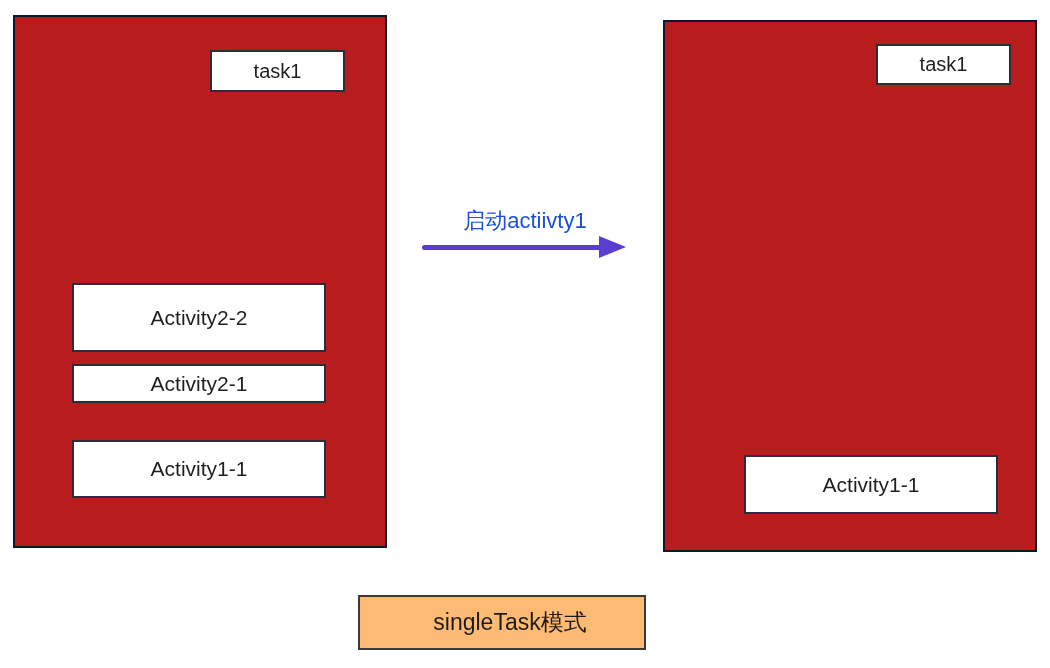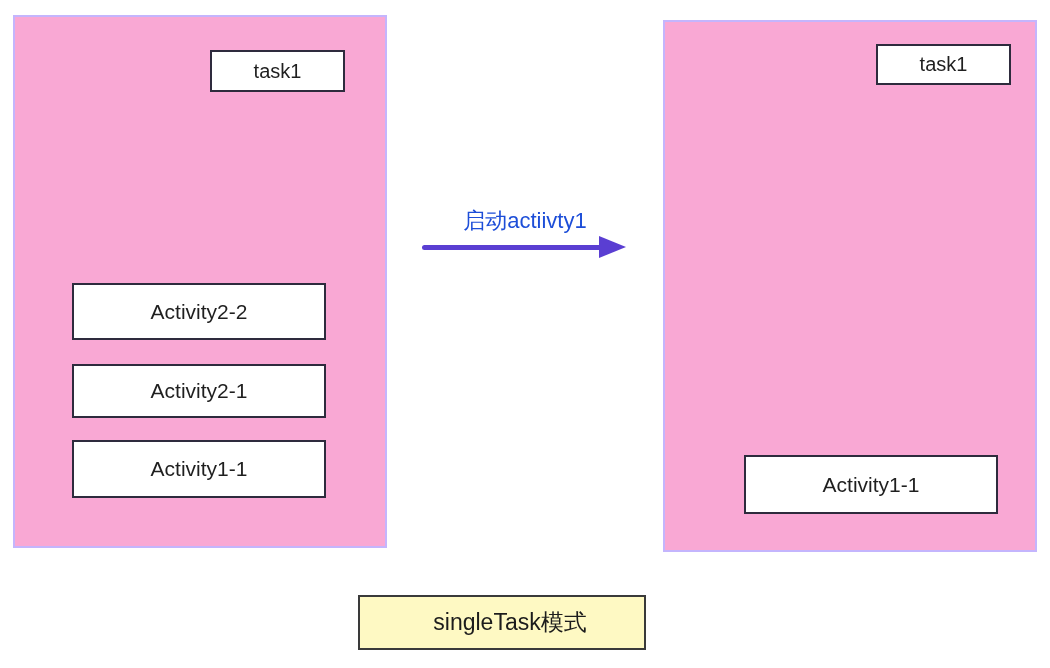--- a/index.html
+++ b/index.html
@@ -10,42 +10,42 @@
   }
   .stage {
     position: relative;
     width: 1050px;
     height: 668px;
     background: #ffffff;
     overflow: hidden;
   }
   .task-box {
     position: absolute;
-    background: #f9a8d4;
-    border: 2px solid #c4b5fd;
+    background: #b91c1c;
+    border: 2px solid #0f172a;
     box-sizing: border-box;
   }
   .task-box.left  { left: 13px;  top: 15px; width: 374px; height: 533px; }
   .task-box.right { left: 663px; top: 20px; width: 374px; height: 532px; }
   .white-card {
     position: absolute;
     background: #ffffff;
     border: 2px solid #2e2b3d;
     box-sizing: border-box;
     display: flex;
     align-items: center;
     justify-content: center;
     color: #1f1f1f;
     font-size: 21px;
   }
   .task-label-card { font-size: 20px; }
   .left-task-label  { left: 195px; top: 33px;  width: 135px; height: 42px; }
   .right-task-label { left: 211px; top: 22px;  width: 135px; height: 41px; }
-  .activity-1 { left: 57px; top: 266px; width: 254px; height: 57px; }
-  .activity-2 { left: 57px; top: 347px; width: 254px; height: 54px; }
+  .activity-1 { left: 57px; top: 266px; width: 254px; height: 69px; }
+  .activity-2 { left: 57px; top: 347px; width: 254px; height: 39px; }
   .activity-3 { left: 57px; top: 423px; width: 254px; height: 58px; }
   .right-activity-1 { left: 79px; top: 433px; width: 254px; height: 59px; }
   .arrow-label {
     position: absolute;
     left: 420px;
     top: 206px;
     width: 210px;
     text-align: center;
     color: #1d4ed8;
     font-size: 22px;
@@ -68,21 +68,21 @@
     border-left: 27px solid #5a3ed2;
     border-top: 11px solid transparent;
     border-bottom: 11px solid transparent;
   }
   .caption-box {
     position: absolute;
     left: 358px;
     top: 595px;
     width: 288px;
     height: 55px;
-    background: #fef9c3;
+    background: #fdba74;
     border: 2px solid #3a3a3a;
     box-sizing: border-box;
     display: flex;
     align-items: center;
     justify-content: center;
     color: #1c1c1c;
     font-size: 23px;
     padding-left: 16px;
   }
   .watermark {

